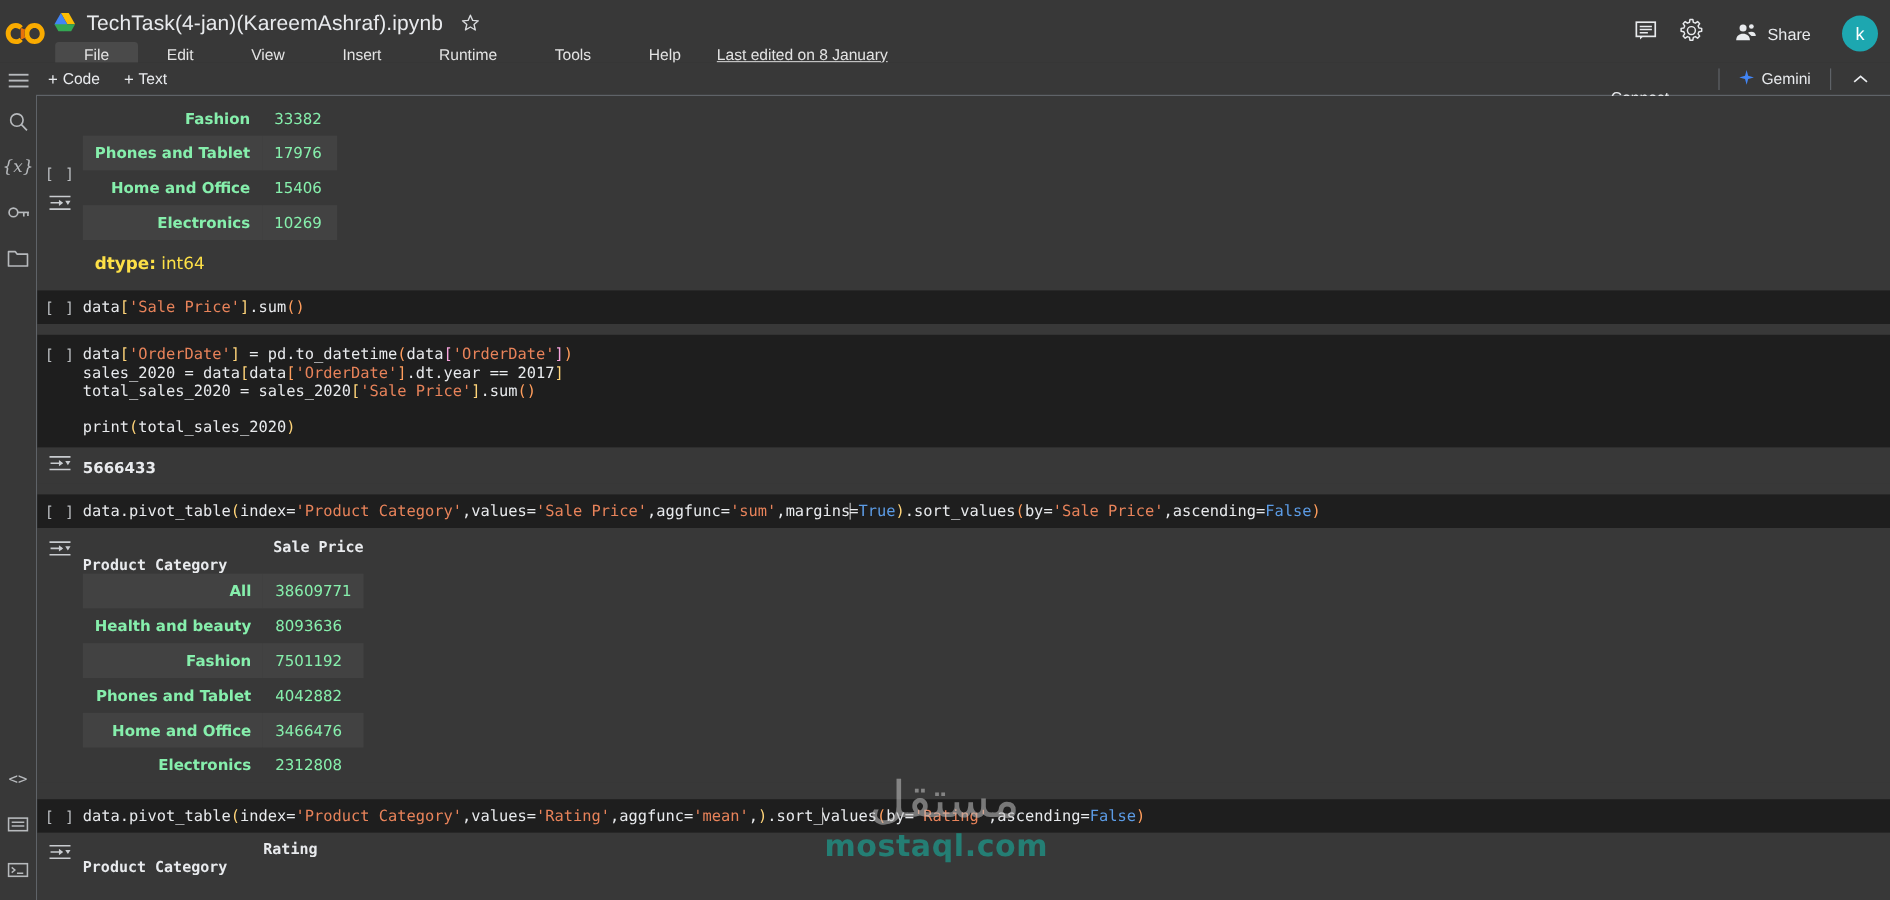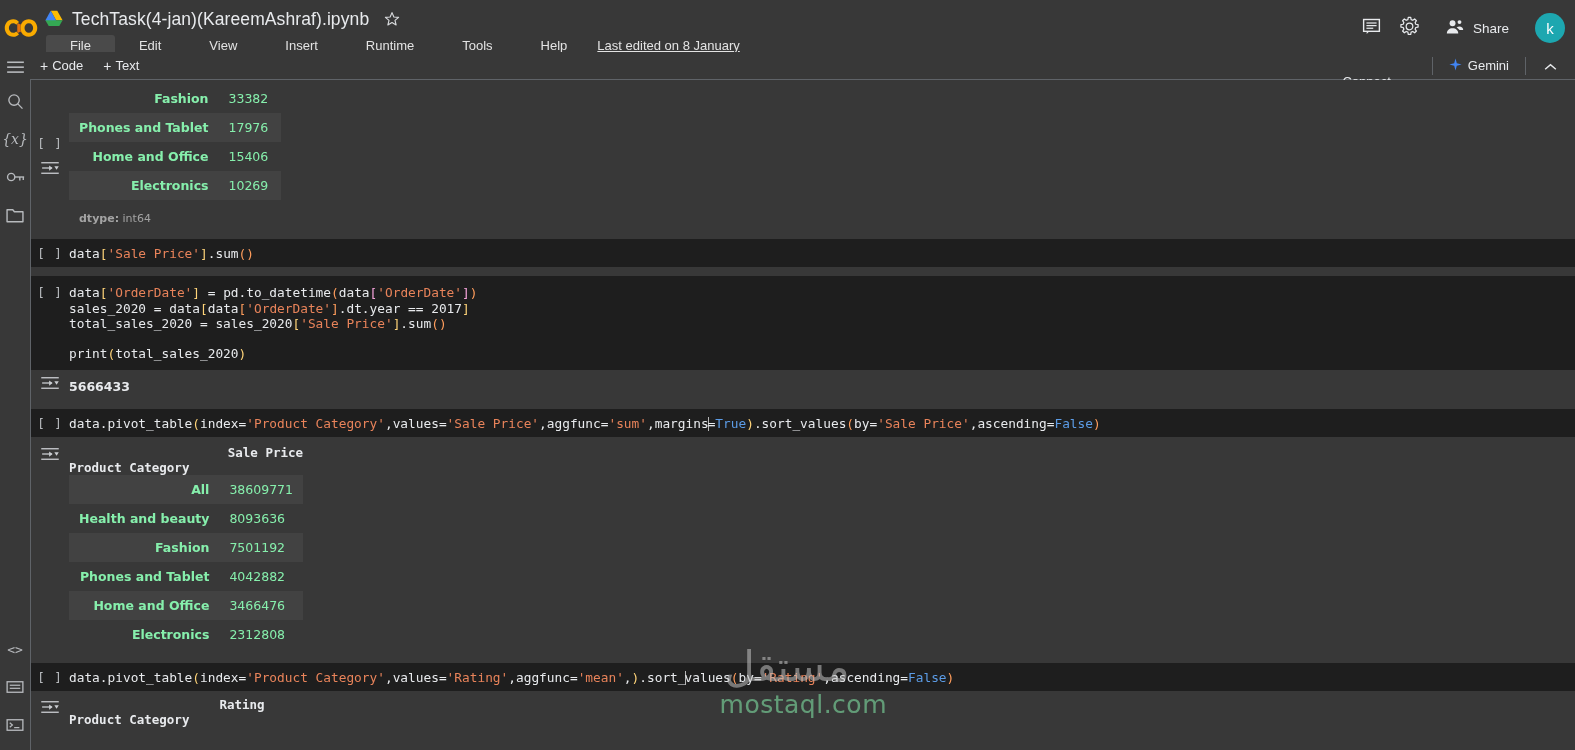--- a/index.html
+++ b/index.html
@@ -159,21 +159,21 @@
   .pd-row td {
     font-family: "DejaVu Sans", sans-serif;
     font-size: 12.5px; font-weight: bold; color: #86efac;
     padding: 7px 10px 7px 10px;
   }
   .pd-row td.lbl { text-align: right; min-width: 110px; }
   .pd-row td.val { font-weight: normal; min-width: 62px; }
   .pd-row.stripe td { background: #424242; }
   .pd-dtype {
     font-family: "DejaVu Sans", sans-serif;
-    font-size: 11px; color: #a3a3a3; padding: 12px 0 6px 10px;
+    font-size: 14px; color: #fde047; padding: 12px 0 6px 10px;
   }
   .pd-dtype b { font-weight: bold; }
 
   
   .s-plain { color: #e8eaed; }
   .s-brk   { color: #ffd479; }
   .s-brk2  { color: #ff9d5c; }
   .s-brk3  { color: #f7a4dd; }
   .s-str   { color: #e8835a; }
   .s-kw    { color: #5c9ce6; }
@@ -188,22 +188,22 @@
   
   .watermark {
     position: absolute; left: 687px; top: 643px; width: 200px; height: 88px;
     pointer-events: none; opacity: .55; z-index: 40;
   }
   .wm-ar {
     font-size: 42px; color: #c3c3c3; text-align: center;
     font-family: "DejaVu Sans", sans-serif; line-height: 48px; direction: rtl;
   }
   .wm-en {
-    font-size: 25px; color: #86efac; text-align: right;
-    font-family: "DejaVu Sans", sans-serif; letter-spacing: .5px; line-height: 28px;
+    font-size: 25px; color: #14b8a6; text-align: left;
+    font-family: "DejaVu Sans", sans-serif; letter-spacing: .5px; line-height: 28px; font-weight: bold;
   }
   .scrollbar-top {
     position: absolute; left: 31px; top: 80px; width: 1544px; height: 3px;
     background: #5a5a5a;
   }
 </style>
 </head>
 <body>
 
 <div class="topbar">

